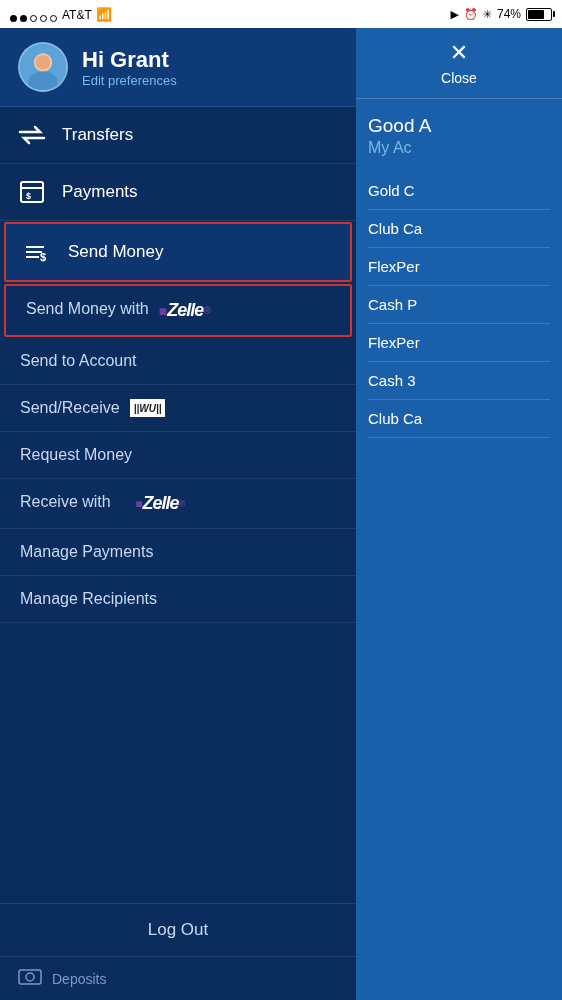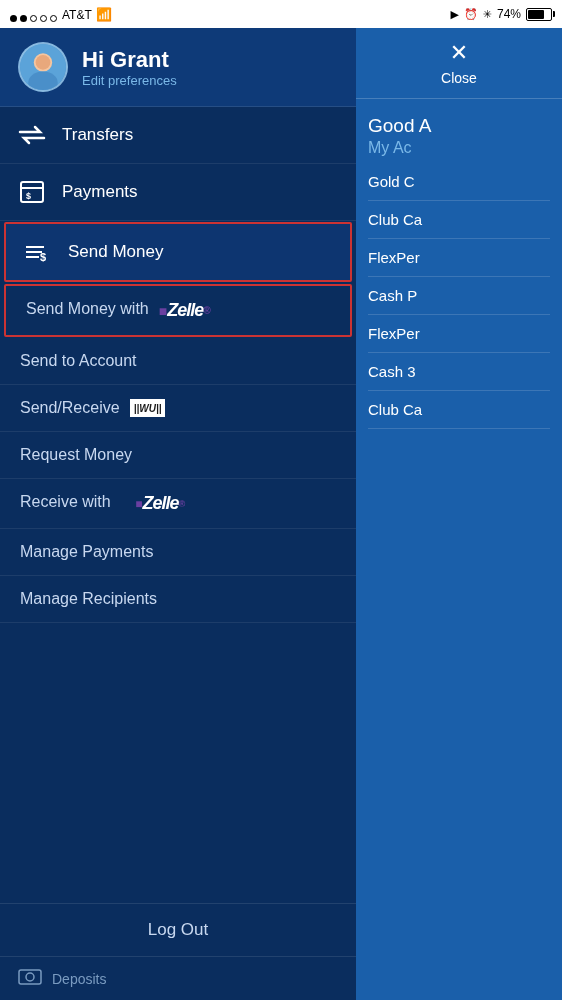--- a/index.html
+++ b/index.html
@@ -204,21 +204,21 @@
     .right-greeting {
       font-size: 19px;
       color: #fff;
       margin-bottom: 2px;
       font-weight: 500;
     }
 
     .right-section-title {
       font-size: 16px;
       color: #7ab8e8;
-      margin-bottom: 6px;
+      margin-bottom: 15px;
     }
 
     .account-item {
       padding: 10px 0;
       border-bottom: 1px solid rgba(255,255,255,0.15);
       color: #fff;
       font-size: 15px;
       white-space: nowrap;
       overflow: hidden;
     }

